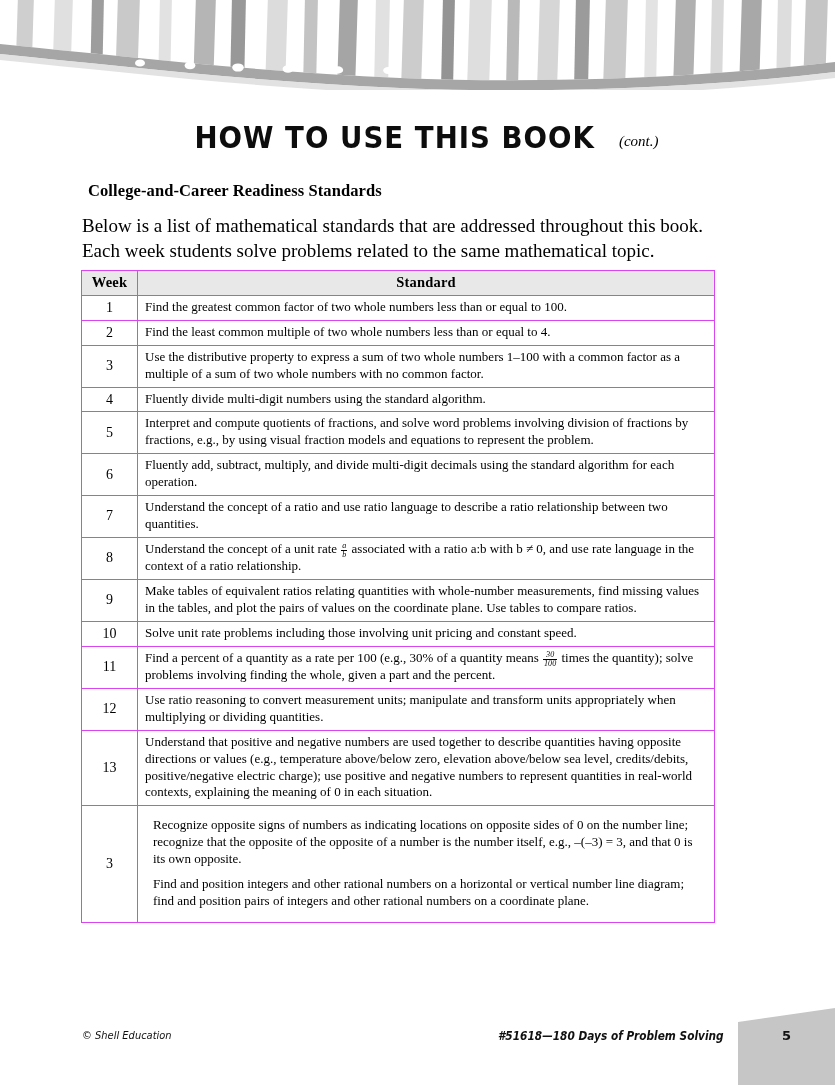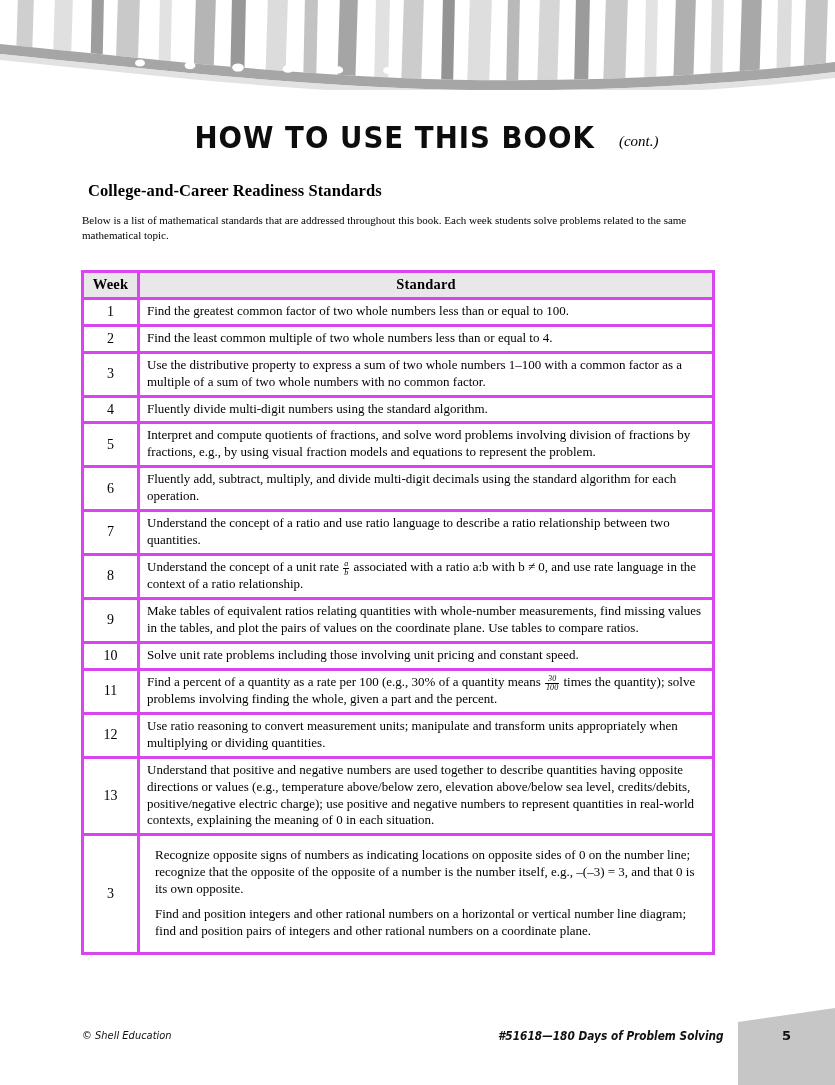--- a/index.html
+++ b/index.html
@@ -62,35 +62,35 @@
     left: 88px;
     font-size: 16.5px;
     font-weight: bold;
     letter-spacing: 0.1px;
   }
   .intro {
     position: absolute;
     top: 213px;
     left: 82px;
     width: 636px;
-    font-size: 11px;
+    font-size: 19px;
     line-height: 1.32;
   }
 
   
   .std-table {
     position: absolute;
     top: 270px;
     left: 81px;
     width: 634px;
     border-collapse: collapse;
     table-layout: fixed;
   }
   .std-table th, .std-table td {
-    border: 3px solid #d946ef;
+    border: 1px solid #d946ef;
     vertical-align: middle;
   }
   .std-table thead th {
     background: #e8e8e8;
     font-size: 14.5px;
     font-weight: bold;
     padding: 3px 0 4px 0;
     text-align: center;
     letter-spacing: 0.2px;
   }

